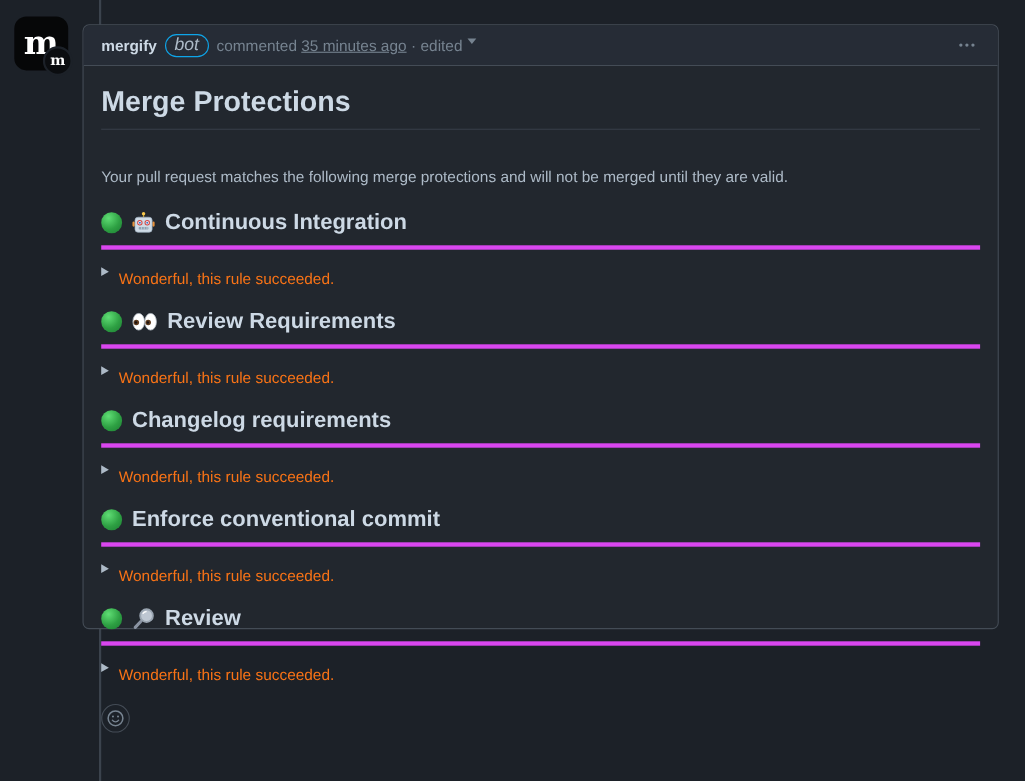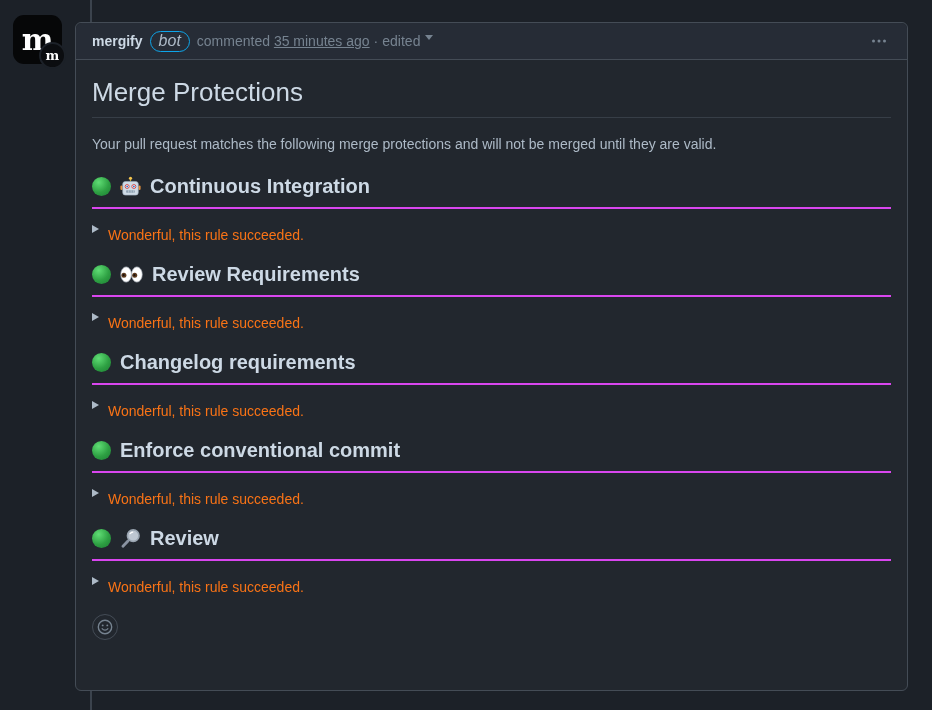--- a/index.html
+++ b/index.html
@@ -28,21 +28,21 @@
   }
   .avatar-badge {
     position:absolute; right:-3px; bottom:-4px; width:27px; height:27px;
     border-radius:50%; background:#0b0d10; border:2px solid #1c2128;
     display:flex; align-items:center; justify-content:center;
     color:#fff; font-size:13px; font-weight:700; font-family:"DejaVu Serif", serif;
   }
 
   
   .comment {
-    position:absolute; left:75px; top:22px; width:833px; height:669px;
+    position:absolute; left:75px; top:22px; width:833px; height:550px;
     background:#22272e; border:1px solid #444c56; border-radius:6px;
     z-index:2;
   }
   
   .comment .caret-out, .comment .caret-in {
     content:""; position:absolute; width:0; height:0;
     border:8px solid transparent; border-left:0;
   }
   .caret-out { left:-9px; top:11px; border-right-color:#444c56; }
   .caret-in  { left:-7px; top:11px; border-right-color:#262c36; }
@@ -68,29 +68,29 @@
     border-top:5px solid #768390; display:inline-block; margin-top:2px;
   }
   .kebab-btn {
     margin-left:auto; background:none; border:none; cursor:pointer;
     display:flex; align-items:center; padding:4px;
   }
 
   
   .comment-body { padding:16px; font-size:14px; line-height:20px; }
   .md-title {
-    font-size:26px; line-height:33px; font-weight:400; color:#cdd9e5;
-    padding-bottom:8px; border-bottom:1px solid #373e47; margin-bottom:16px;
+    font-size:26px; line-height:33px; font-weight:700; color:#cdd9e5;
+    padding-bottom:8px; border-bottom:1px solid #373e47; margin-bottom:32px;
   }
   .intro { margin-bottom:20px; color:#adbac7; }
 
   .rule-heading {
     display:flex; align-items:center; gap:9px;
     font-size:20px; line-height:25px; font-weight:600; color:#cdd9e5;
-    margin-top:8px; padding-bottom:8px; border-bottom:2px solid #d946ef;
+    margin-top:8px; padding-bottom:8px; border-bottom:4px solid #d946ef;
     margin-bottom:16px;
   }
   .status-dot {
     width:19px; height:19px; border-radius:50%; flex:0 0 auto;
     background:radial-gradient(circle at 35% 28%, #5fdd74 0%, #2ea043 55%, #1c7d33 100%);
   }
   .emoji-slot { display:inline-flex; align-items:center; flex:0 0 auto; }
 
   details.rule-details { margin-bottom:17px; }
   details.rule-details summary {

